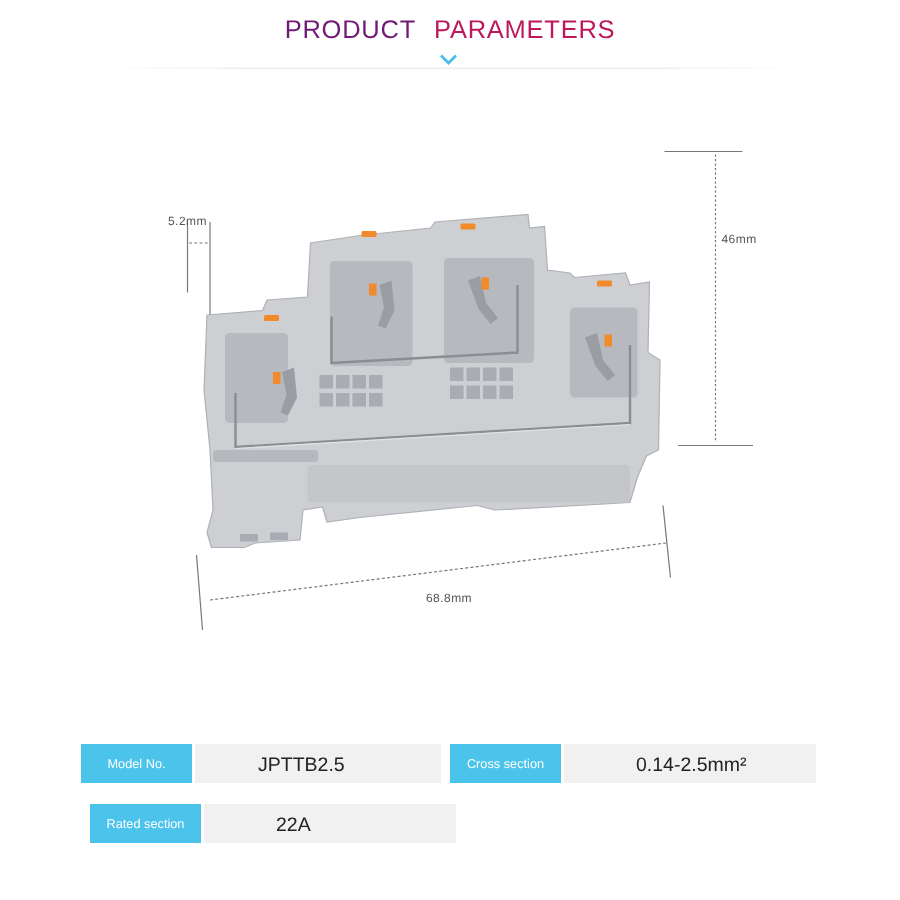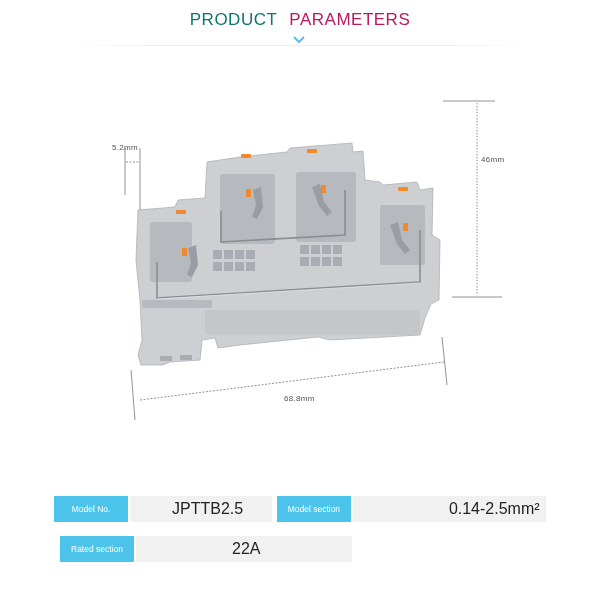--- a/index.html
+++ b/index.html
@@ -1,31 +1,31 @@
 <!DOCTYPE html>
 <html><head>
 <meta charset="utf-8">
 <style>
   html,body{margin:0;padding:0;background:#fff;}
   body{width:600px;height:600px;position:relative;overflow:hidden;font-family:"Liberation Sans",sans-serif;}
   .title{position:absolute;top:10px;left:0;width:600px;text-align:center;font-size:17px;letter-spacing:0.5px;}
-  .title .t1{color:#0f766e;margin-right:12px;}
+  .title .t1{color:#701a75;margin-right:12px;}
   .title .t2{color:#be185d;}
   .chev{position:absolute;top:36px;left:293px;width:12px;height:8px;}
   .rule{position:absolute;top:45px;left:70px;width:460px;height:1px;background:linear-gradient(to right,rgba(230,230,230,0),#eee 20%,#eee 80%,rgba(230,230,230,0));}
   .dim{position:absolute;font-size:8px;color:#555;letter-spacing:0.3px;}
   .prod{position:absolute;left:0;top:0;}
   .table{position:absolute;top:496px;left:54px;width:492px;}
   .row{display:flex;height:26px;margin-bottom:14px;}
   .lab{background:#4cc3ea;color:#fff;font-size:8.5px;display:flex;align-items:center;justify-content:center;width:74px;flex:none;}
-  .val{background:#f1f1f1;color:#222;font-size:16px;display:flex;align-items:center;margin-left:2px;}
+  .val{background:#f1f1f1;color:#222;font-size:13px;display:flex;align-items:center;margin-left:2px;}
   .v1{width:164px;padding-left:0;justify-content:flex-start;}
   .v1 span{margin-left:42px;}
   .gap{width:6px;background:#fff;}
-  .v2{width:168px;padding-left:48px;}
+  .v2{width:168px;}
   .v2 span{margin-left:48px;}
 </style>
 </head>
 <body>
 
 <div class="title">
   <span class="t1">PRODUCT</span><span class="t2">PARAMETERS</span>
 </div>
 <svg class="chev" viewBox="0 0 12 8">
     <polyline points="1,1 6,6 11,1" fill="none" stroke="#4bbde8" stroke-width="1.8"></polyline>
@@ -113,21 +113,21 @@
 <div class="dim" style="left:481px;top:155px;">46mm</div>
 <div class="dim" style="left:284px;top:394px;">68.8mm</div>
 
 <div class="table">
   <div class="row">
     <div class="lab">Model No.</div>
     <div class="val v1">
         <span>JPTTB2.5</span>
       </div>
     <div class="gap"></div>
-    <div class="lab">Model section</div>
+    <div class="lab">Cross section</div>
     <div class="val v2">
         <span>0.14-2.5mm²</span>
       </div>
   </div>
   <div class="row">
     <div class="gap"></div>
     <div class="lab">Rated section</div>
     <div class="val v2">
         <span>22A</span>
       </div>

